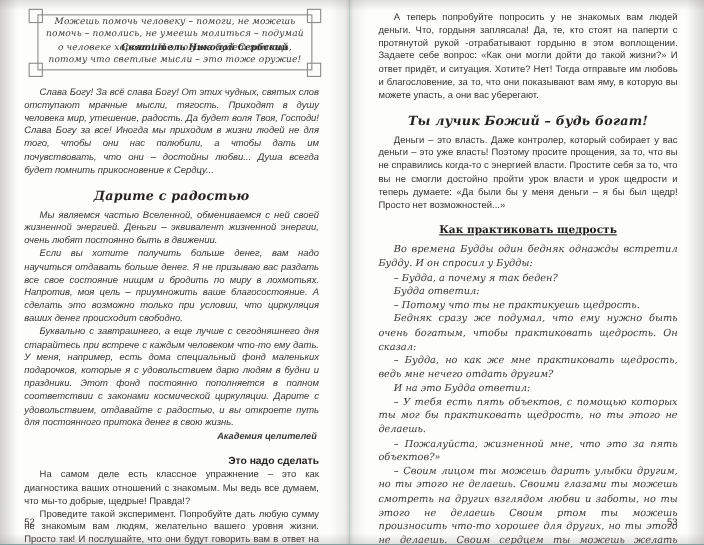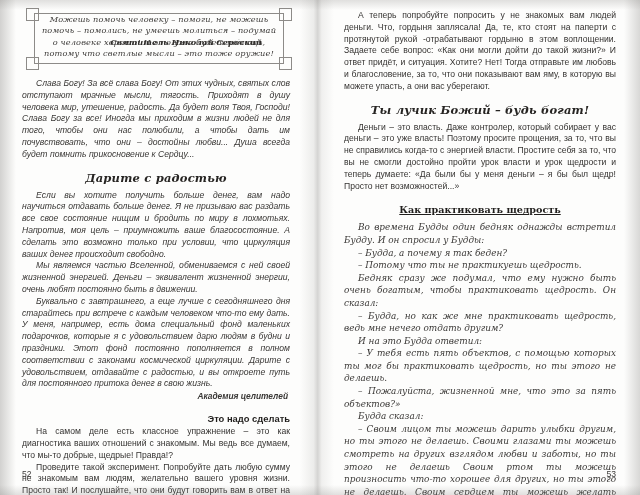--- a/index.html
+++ b/index.html
@@ -211,22 +211,22 @@
     <div class="epi-text">Можешь помочь человеку – помоги, не можешь помочь – помолись, не умеешь молиться – подумай о человеке хорошо! И это уже будет помощь, потому что светлые мысли – это тоже оружие!</div>
     <div class="epi-author">Святитель Николай Сербский</div>
   </div>
 
   <div class="col col-left" style="top: 78px;">
 
     <p class="p-italic">Слава Богу! За всё слава Богу! От этих чудных, святых слов отступают мрачные мысли, тягость. Приходят в душу человека мир, утешение, радость. Да будет воля Твоя, Господи! Слава Богу за все! Иногда мы приходим в жизни людей не для того, чтобы они нас полюбили, а чтобы дать им почувствовать, что они – достойны любви... Душа всегда будет помнить прикосновение к Сердцу...</p>
 
     <h2 class="head-script">Дарите с радостью</h2>
 
+    <p class="p-italic">Мы являемся частью Вселенной, обмениваемся с ней своей жизненной энергией. Деньги – эквивалент жизненной энергии, очень любят постоянно быть в движении.</p>
     <p class="p-italic">Если вы хотите получить больше денег, вам надо научиться отдавать больше денег. Я не призываю вас раздать все свое состояние нищим и бродить по миру в лохмотьях. Напротив, моя цель – приумножить ваше благосостояние. А сделать это возможно только при условии, что циркуляция ваших денег происходит свободно.</p>
-    <p class="p-italic">Мы являемся частью Вселенной, обмениваемся с ней своей жизненной энергией. Деньги – эквивалент жизненной энергии, очень любят постоянно быть в движении.</p>
     <p class="p-italic">Буквально с завтрашнего, а еще лучше с сегодняшнего дня старайтесь при встрече с каждым человеком что-то ему дать. У меня, например, есть дома специальный фонд маленьких подарочков, которые я с удовольствием дарю людям в будни и праздники. Этот фонд постоянно пополняется в полном соответствии с законами космической циркуляции. Дарите с удовольствием, отдавайте с радостью, и вы откроете путь для постоянного притока денег в свою жизнь.</p>
 
     <div class="attribution">Академия целителей</div>
 
     <h2 class="head-bold">Это надо сделать</h2>
 
     <p class="p-plain">На самом деле есть классное упражнение – это как диагностика ваших отношений с знакомым. Мы ведь все думаем, что мы-то добрые, щедрые! Правда!?</p>
     <p class="p-plain">Проведите такой эксперимент. Попробуйте дать любую сумму не знакомым вам людям, желательно вашего уровня жизни. Просто так! И послушайте, что они будут говорить вам в ответ на ваше предложение. Это ваши зеркала!</p>
   </div>
 
@@ -237,27 +237,27 @@
     <p class="p-plain">А теперь попробуйте попросить у не знакомых вам людей деньги. Что, гордыня заплясала! Да, те, кто стоят на паперти с протянутой рукой -отрабатывают гордыню в этом воплощении. Задаете себе вопрос: «Как они могли дойти до такой жизни?» И ответ придёт, и ситуация. Хотите? Нет! Тогда отправьте им любовь и благословение, за то, что они показывают вам яму, в которую вы можете упасть, а они вас уберегают.</p>
 
     <h2 class="head-script">Ты лучик Божий – будь богат!</h2>
 
     <p class="p-plain">Деньги – это власть. Даже контролер, который собирает у вас деньги – это уже власть! Поэтому просите прощения, за то, что вы не справились когда-то с энергией власти. Простите себя за то, что вы не смогли достойно пройти урок власти и урок щедрости и теперь думаете: «Да были бы у меня деньги – я бы был щедр! Просто нет возможностей...»</p>
 
     <h2 class="head-serif">Как практиковать щедрость</h2>
 
     <p class="p-serif">Во времена Будды один бедняк однажды встретил Будду. И он спросил у Будды:</p>
     <p class="p-serif">– Будда, а почему я так беден?</p>
+    <p class="p-serif">Будда ответил:</p>
     <p class="p-serif">– Потому что ты не практикуешь щедрость.</p>
     <p class="p-serif">Бедняк сразу же подумал, что ему нужно быть очень богатым, чтобы практиковать щедрость. Он сказал:</p>
     <p class="p-serif">– Будда, но как же мне практиковать щедрость, ведь мне нечего отдать другим?</p>
     <p class="p-serif">И на это Будда ответил:</p>
     <p class="p-serif">– У тебя есть пять объектов, с помощью которых ты мог бы практиковать щедрость, но ты этого не делаешь.</p>
     <p class="p-serif">– Пожалуйста, жизненной мне, что это за пять объектов?»</p>
-    <p class="p-serif">Будда сказал:</p>
     <p class="p-serif">– Своим лицом ты можешь дарить улыбки другим, но ты этого не делаешь. Своими глазами ты можешь смотреть на других взглядом любви и заботы, но ты этого не делаешь Своим ртом ты можешь произносить что-то хорошее для других, но ты этого не делаешь. Своим сердцем ты можешь желать счастья другим, но ты этого не делаешь. И своим телом ты можешь делать что-то хорошее для других, но ты этого не делаешь.</p>
 
   </div>
 
   <div class="folio folio-right">53</div>
 
   <div class="gutter"></div>
   <div class="edge-left"></div>
   <div class="edge-right"></div>
   <div class="edge-top"></div>

